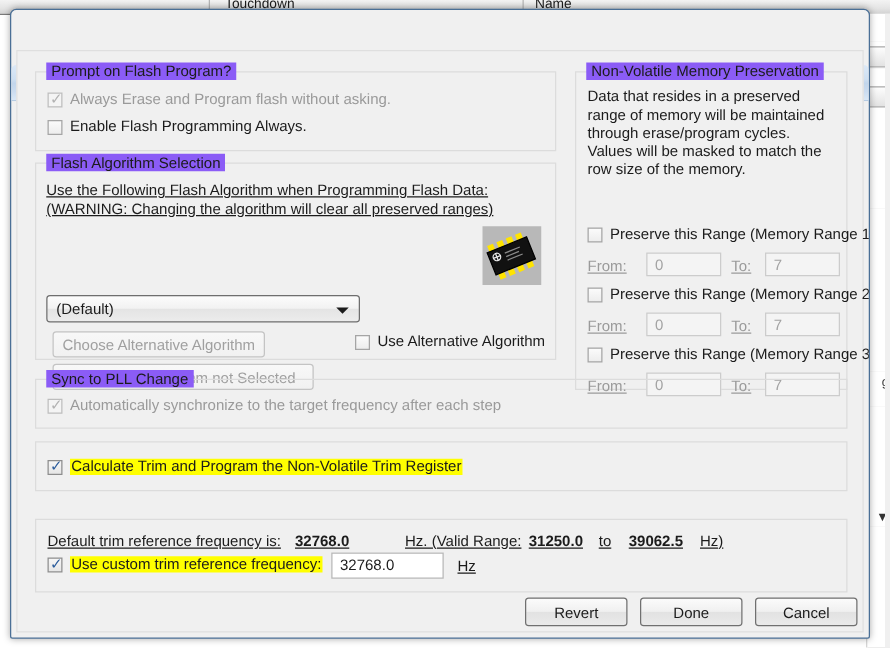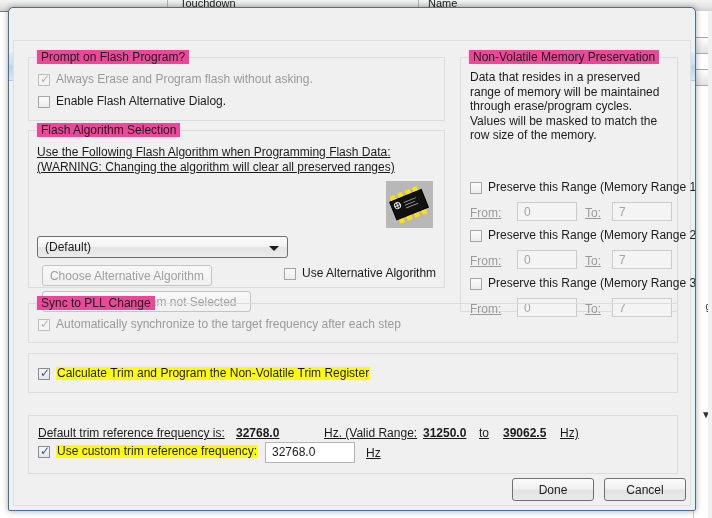--- a/index.html
+++ b/index.html
@@ -113,21 +113,21 @@
   
   .groupbox {
     position: absolute;
     border: 1px solid #dcdcdc;
     box-sizing: border-box;
   }
   .groupbox > .legend {
     position: absolute;
     top: -8px; left: 8px;
     padding: 0 4px;
-    background: #ec4899;
+    background: #8b5cf6;
     font-size: 12px;
     color: #1b1b1b;
     white-space: nowrap;
   }
 
   
   .cb-row {
     position: absolute;
     display: flex;
     align-items: flex-start;
@@ -298,21 +298,21 @@
       <span class="legend">Prompt on Flash Program?</span>
     </div>
     <div class="cb-row" style="left:24px; top:32px;">
       <span class="cbox disabled">
           <span class="tick">✓</span>
         </span>
       <span class="cb-label disabled">Always Erase and Program flash without asking.</span>
     </div>
     <div class="cb-row" style="left:24px; top:54px;">
       <span class="cbox flat"></span>
-      <span class="cb-label">Enable Flash Alternative Dialog.</span>
+      <span class="cb-label">Enable Flash Programming Always.</span>
     </div>
 
     <div class="groupbox" style="left:14px; top:89px; width:417px; height:158px;">
       <span class="legend">Flash Algorithm Selection</span>
     </div>
     <div class="stext" style="left:23px; top:104px;">Use the Following Flash Algorithm when Programming Flash Data:</div>
     <div class="stext" style="left:23px; top:119px;">(WARNING: Changing the algorithm will clear all preserved ranges)</div>
 
     <div class="chip-icon" style="left:372px; top:140px; width:47px; height:47px;">
       <svg width="47" height="47" viewBox="0 0 47 47">
@@ -417,20 +417,23 @@
 
     <div class="cb-row" style="left:24px; top:404px;">
       <span class="cbox">
           <span class="tick">✓</span>
         </span>
       <span class="cb-label hl">Use custom trim reference frequency:</span>
     </div>
     <div class="tinput" style="left:251px; top:401px; width:90px; height:21px;">32768.0</div>
     <div class="stext" style="left:352px; top:405px;">Hz</div>
 
+    <div class="btn" style="left:406px; top:437px; width:82px; height:23px; line-height:22px;">
+      <span class="lbl">Revert</span>
+    </div>
     <div class="btn" style="left:498px; top:437px; width:82px; height:23px; line-height:22px;">
       <span class="lbl">Done</span>
     </div>
     <div class="btn" style="left:590px; top:437px; width:82px; height:23px; line-height:22px;">
       <span class="lbl">Cancel</span>
     </div>
 
   </div>
 </div>
 

